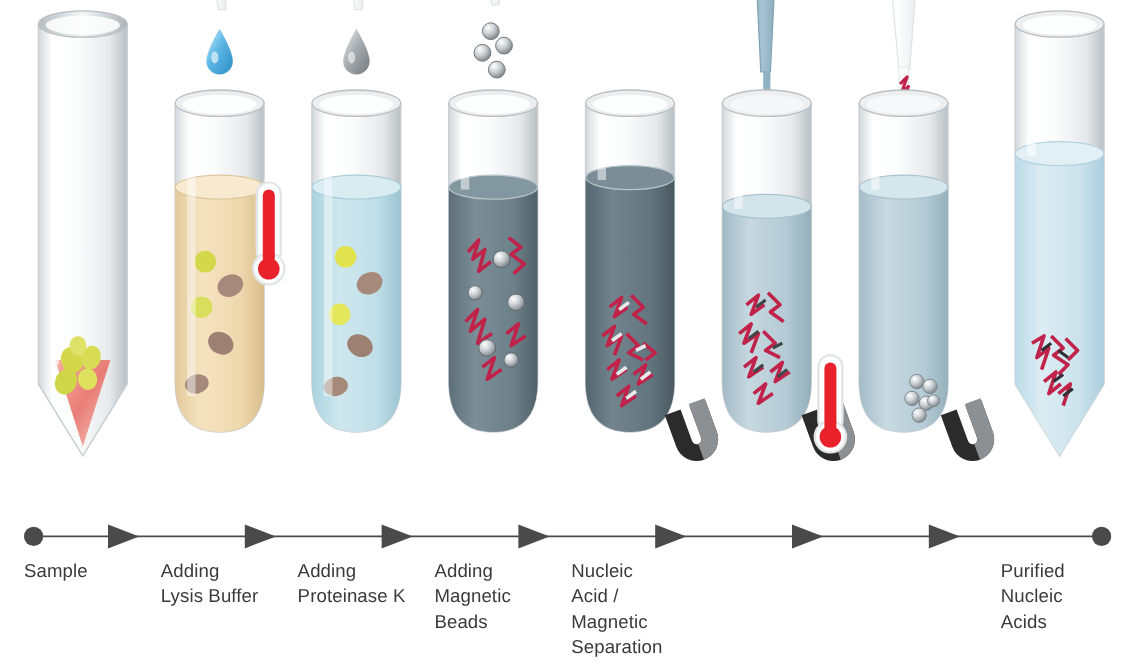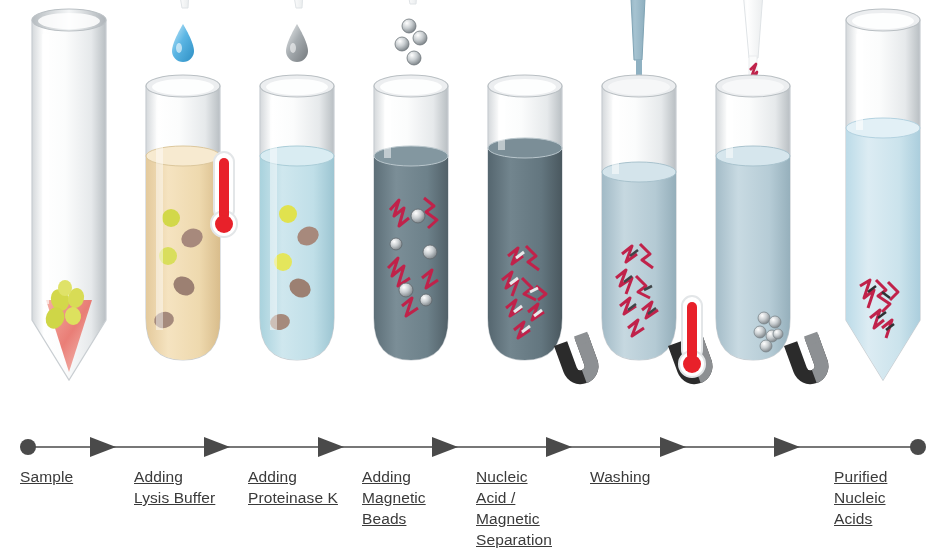--- a/index.html
+++ b/index.html
@@ -11,21 +11,21 @@
   }
   #stage{position:absolute;left:0;top:0;width:946px;height:559px;}
 
   
   .step{position:absolute;top:0;width:118px;height:559px;}
 
   
   .label{
     position:absolute;top:466px;left:10px;width:112px;
     font-size:15.5px;line-height:21px;letter-spacing:.1px;
-    color:#3a3a3a;text-align:left;white-space:pre-line;text-decoration:underline;
+    color:#3a3a3a;text-align:left;white-space:pre-line;
   }
 
   
   #timeline{position:absolute;left:0;top:430px;width:946px;height:34px;}
 
   
   .gfx{position:absolute;left:0;top:0;width:118px;height:440px;overflow:visible;}
   svg{display:block;overflow:visible;}
 </style>
 </head>
@@ -325,21 +325,20 @@
       </g>
       <ellipse cx="59" cy="86" rx="37" ry="11" fill="#eceef0" stroke="#b9bfc3" stroke-width="1.1"></ellipse>
       <ellipse cx="59" cy="87" rx="31" ry="8" fill="#ffffff" opacity="0.55"></ellipse>
       <rect x="32" y="100" width="7" height="74" fill="#ffffff" opacity="0.5"></rect>
       <g transform="translate(88,346) rotate(-20)">
         <path d="M0,0 L0,28 a18,18 0 0 0 36,0 L36,0 L22,0 L22,28 a4,4 0 0 1 -8,0 L14,0 Z" fill="#2b2b2b"></path>
         <path d="M36,0 L36,28 a18,18 0 0 1 -18,18 l0,-14 a4,4 0 0 0 4,-4 L22,0 Z" fill="#8d9093"></path>
         <rect x="22" y="-2" width="14" height="10" fill="#8d9093"></rect>
       </g>
     </svg>
-    <div class="label">Washing</div>
   </div>
 
   <div class="step" style="left:694px">
     <svg class="gfx" viewBox="0 0 118 440">
       <defs>
         <linearGradient id="liq7" x1="0" y1="0" x2="1" y2="0">
           <stop offset="0" stop-color="#a4bcc8"></stop>
             <stop offset="0.3" stop-color="#c8dae2"></stop>
           <stop offset="0.72" stop-color="#b6ccd6"></stop>
             <stop offset="1" stop-color="#96b0bc"></stop>

